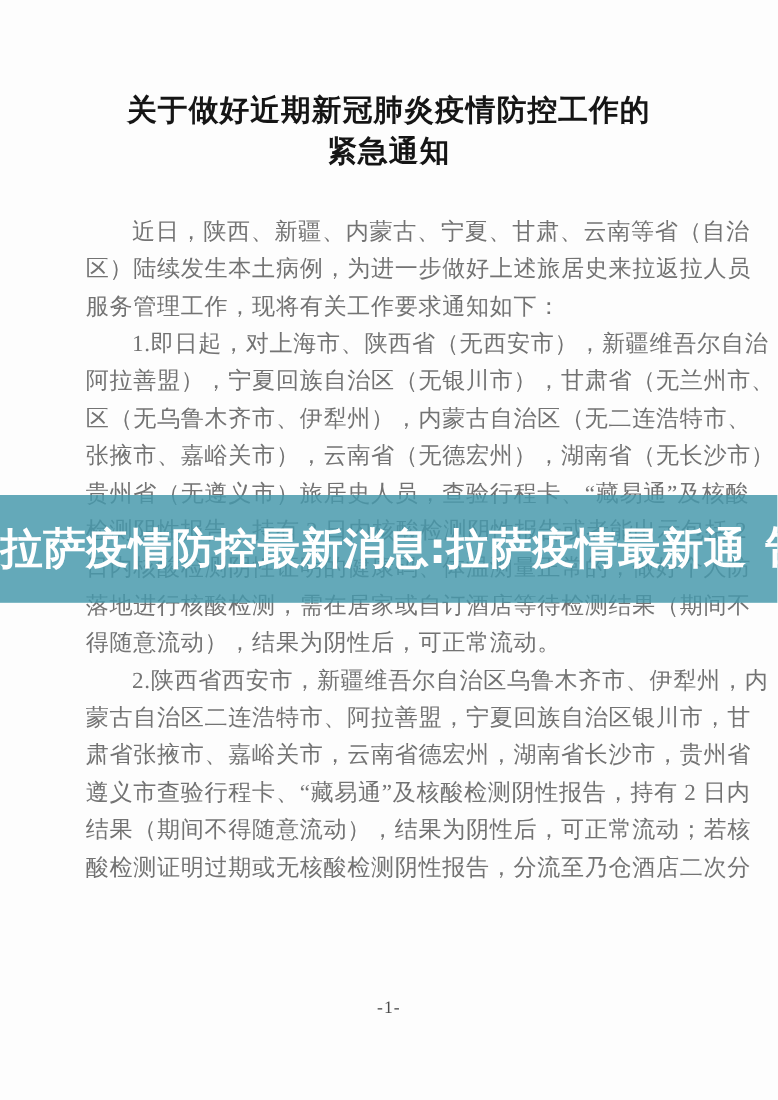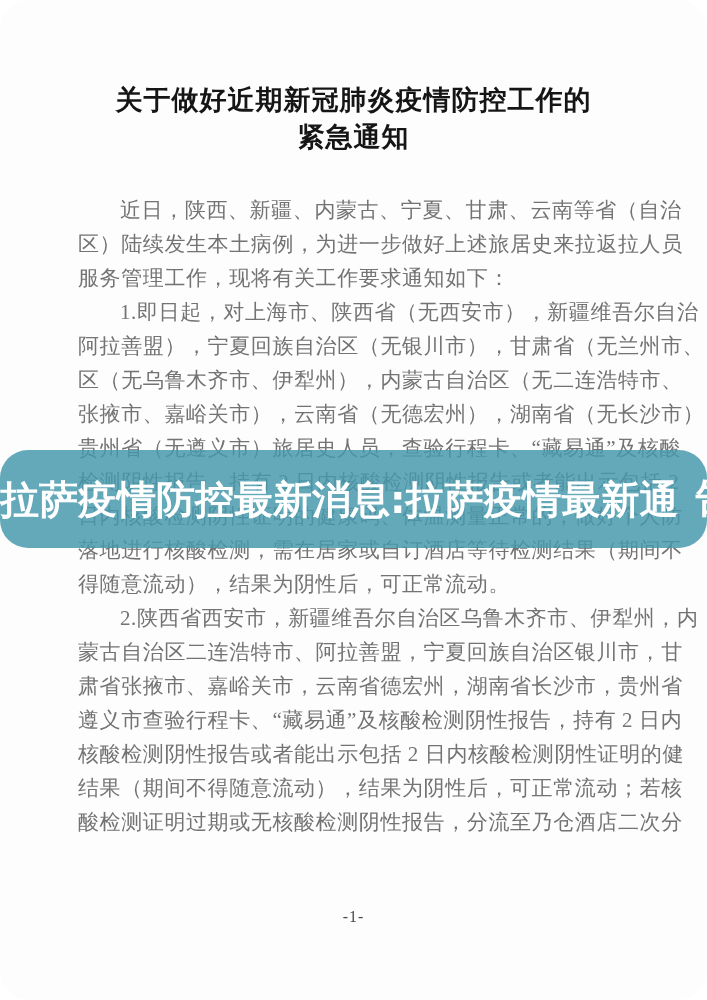--- a/index.html
+++ b/index.html
@@ -1,15 +1,15 @@
 <!DOCTYPE html>
 <html><head>
 <meta charset="utf-8">
 <style>
-  * { margin: 0; padding: 0; box-sizing: border-box; border-radius: 28px; }
+  * { margin: 0; padding: 0; box-sizing: border-box; }
   html, body { background: #ffffff; }
   body {
     font-family: "Liberation Serif", "DejaVu Serif", serif;
   }
   .screen {
     position: relative;
     width: 707px;
     height: 1000px;
     background: #fdfdfd;
     overflow: hidden;
@@ -99,21 +99,20 @@
       <div class="doc-line">张掖市、嘉峪关市），云南省（无德宏州），湖南省（无长沙市），</div>
       <div class="doc-line">贵州省（无遵义市）旅居史人员，查验行程卡、“藏易通”及核酸</div>
       <div class="doc-line">检测阴性报告，持有 2 日内核酸检测阴性报告或者能出示包括 2</div>
       <div class="doc-line">日内核酸检测阴性证明的健康码、体温测量正常的，做好个人防</div>
       <div class="doc-line">落地进行核酸检测，需在居家或自订酒店等待检测结果（期间不</div>
       <div class="doc-line">得随意流动），结果为阴性后，可正常流动。</div>
       <div class="doc-line indent">2.陕西省西安市，新疆维吾尔自治区乌鲁木齐市、伊犁州，内</div>
       <div class="doc-line">蒙古自治区二连浩特市、阿拉善盟，宁夏回族自治区银川市，甘</div>
       <div class="doc-line">肃省张掖市、嘉峪关市，云南省德宏州，湖南省长沙市，贵州省</div>
       <div class="doc-line">遵义市查验行程卡、“藏易通”及核酸检测阴性报告，持有 2 日内</div>
-      <div class="doc-line">核酸检测阴性报告或者能出示包括 2 日内核酸检测阴性证明的健</div>
       <div class="doc-line">结果（期间不得随意流动），结果为阴性后，可正常流动；若核</div>
       <div class="doc-line">酸检测证明过期或无核酸检测阴性报告，分流至乃仓酒店二次分</div>
     </div>
 
   <div class="page-number">-1-</div>
 
   <div class="overlay-band">
     <div class="overlay-line">拉萨疫情防控最新消息:拉萨疫情最新通</div>
     <div class="overlay-line second">告</div>
   </div>

